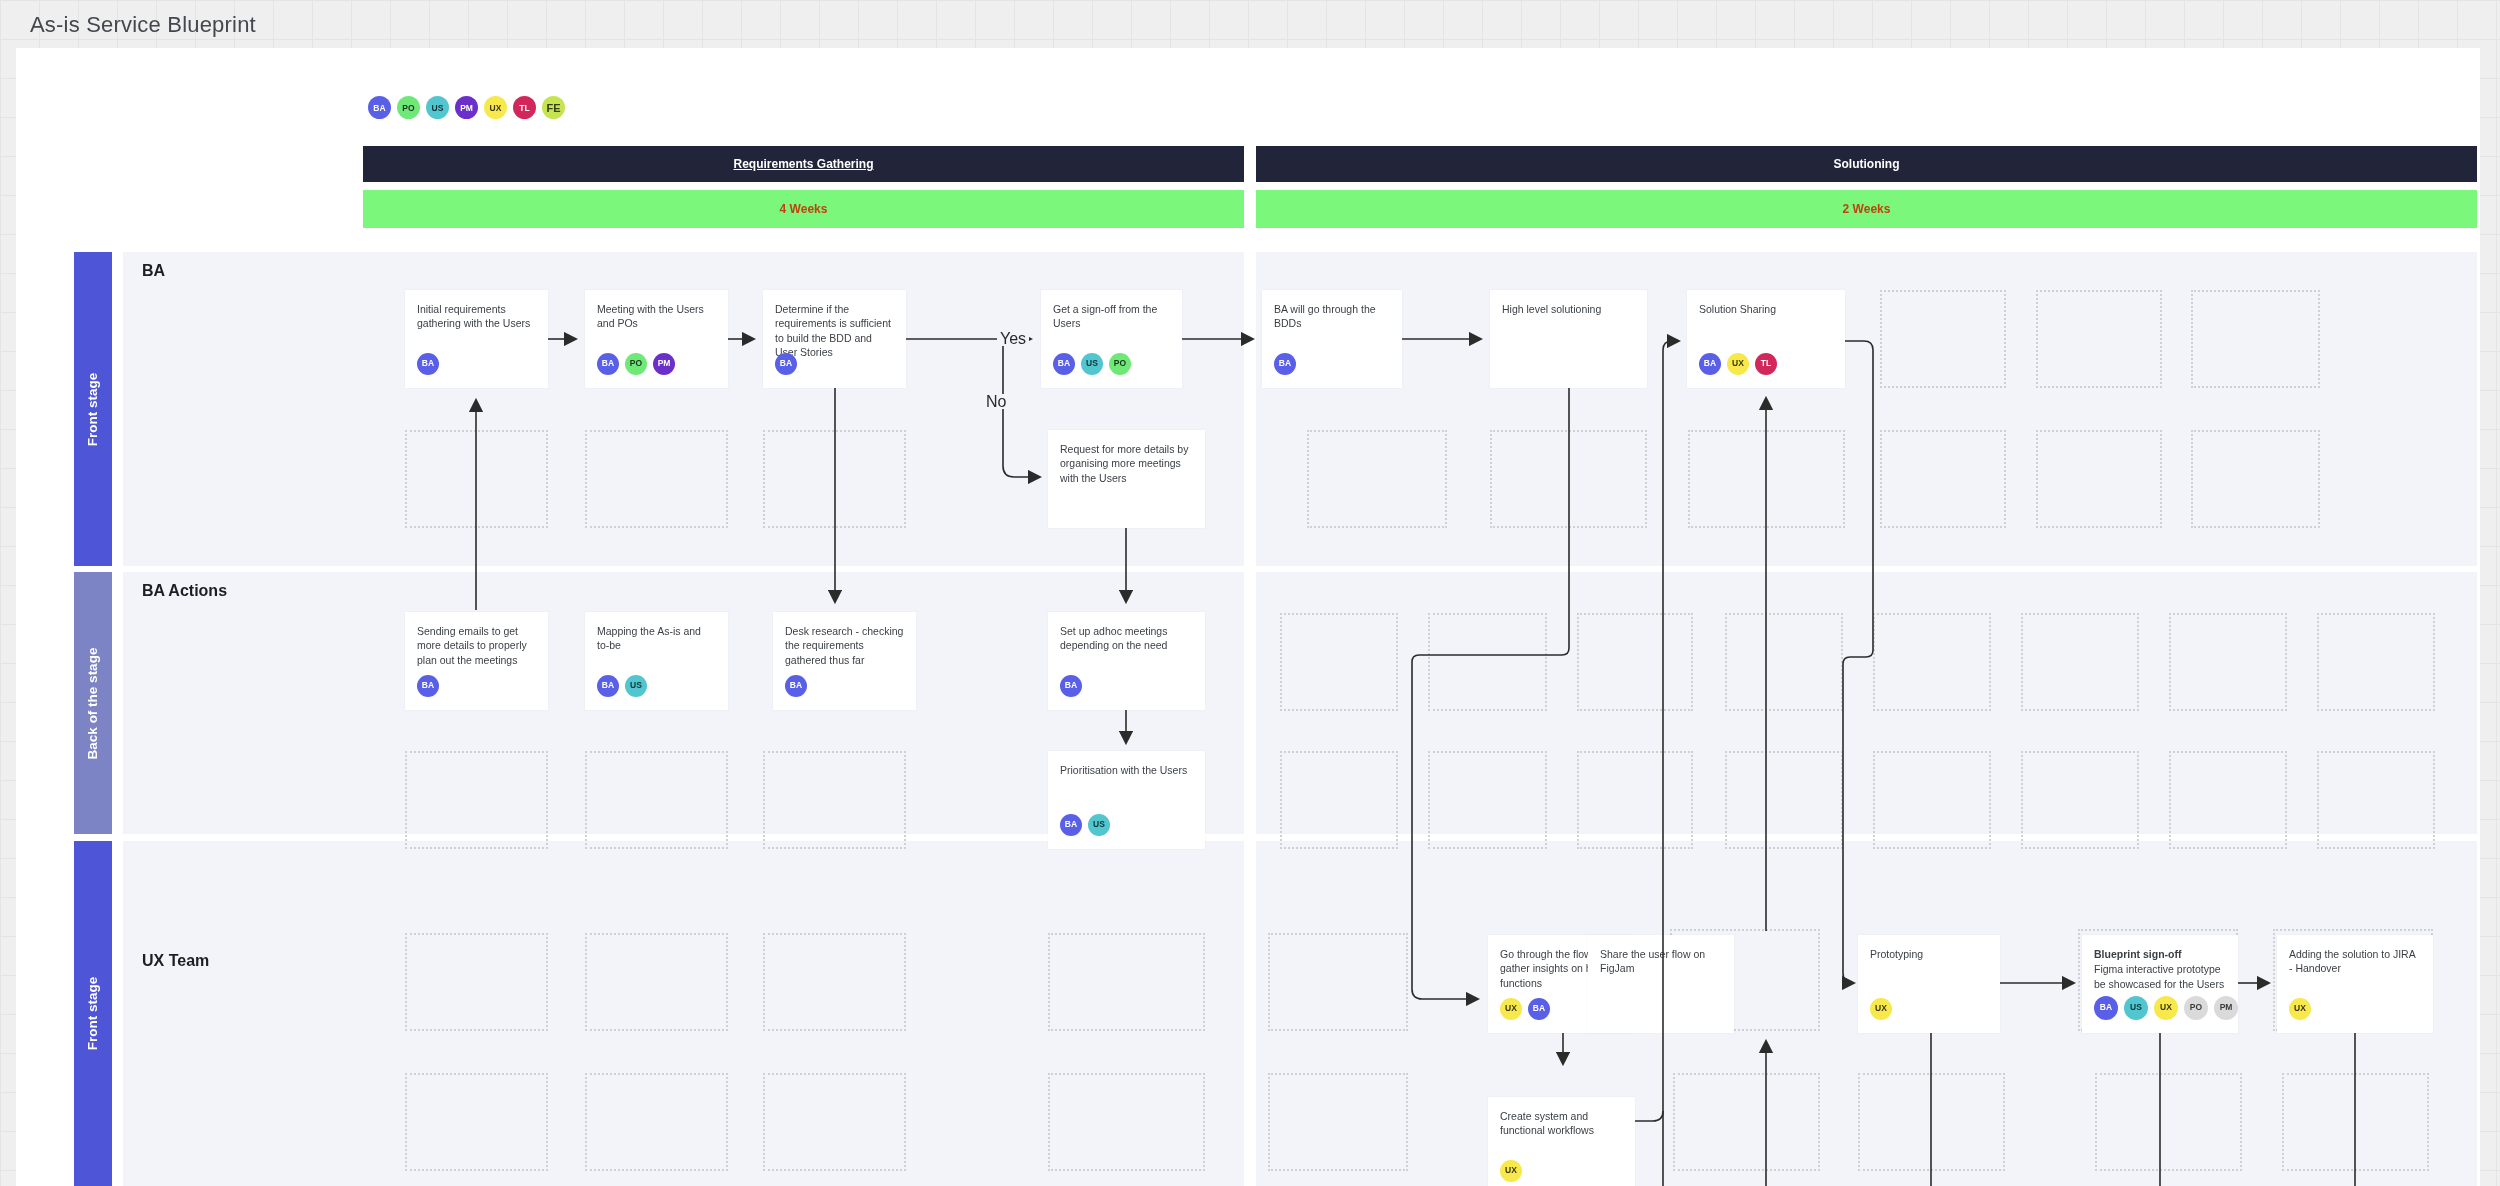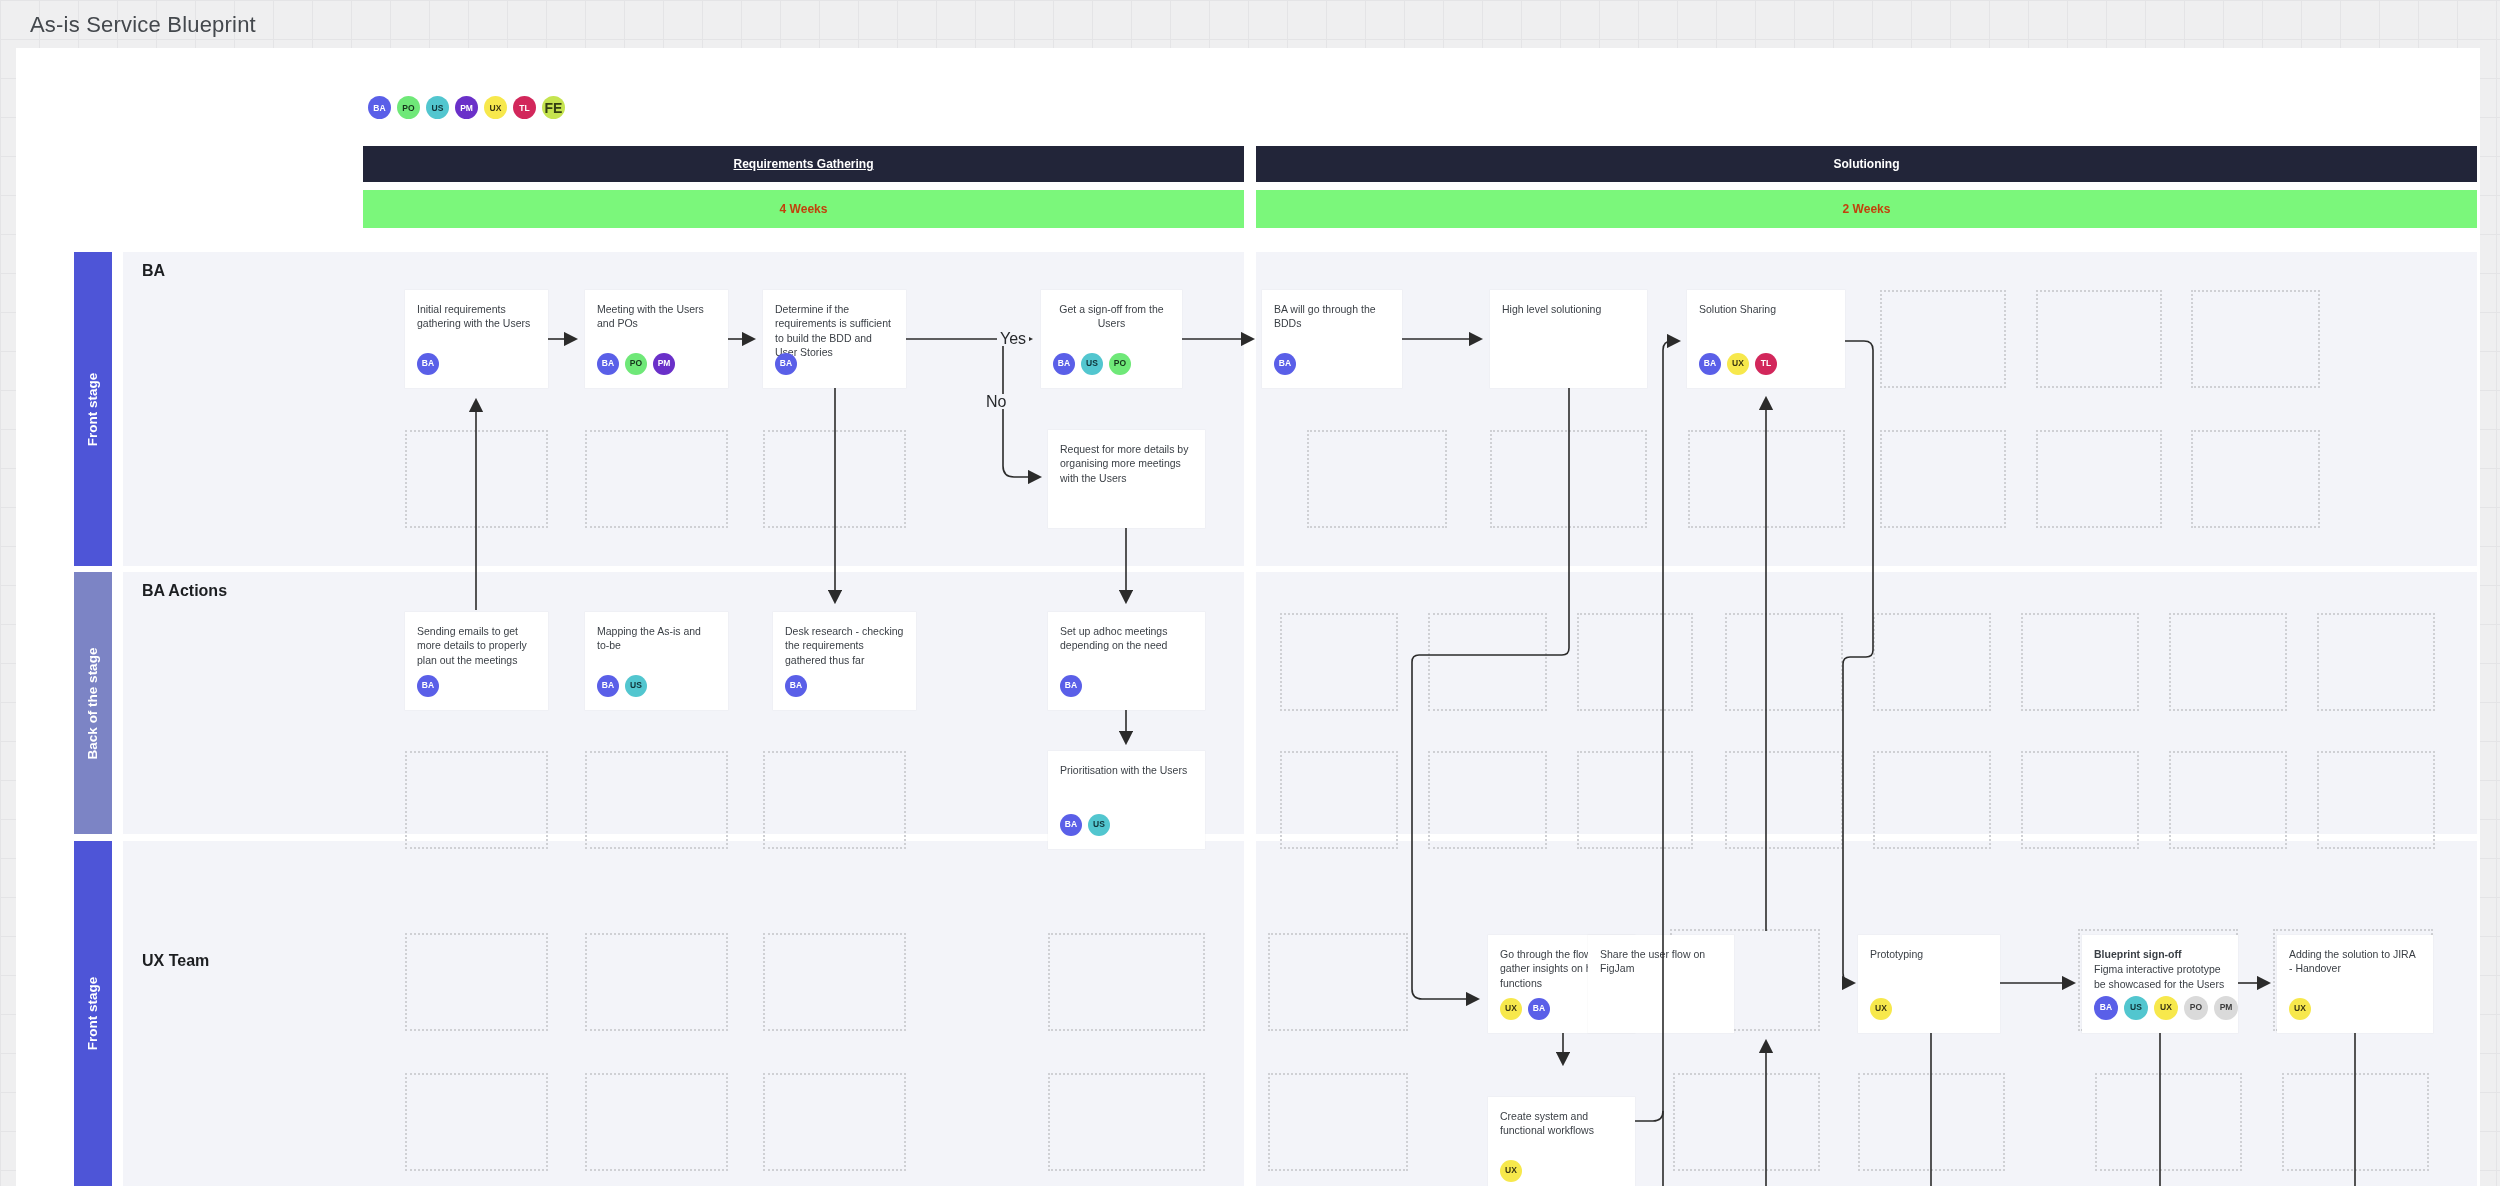--- a/index.html
+++ b/index.html
@@ -35,21 +35,21 @@
 <div id="page-title">As-is Service Blueprint</div>
 <div id="board"></div>
 <div id="legend"></div>
 <div id="layers">
     <div class="chip" style="left: 368px; top: 96px; width: 23px; height: 23px; position: absolute; background: rgb(90, 95, 232); color: rgb(255, 255, 255); font-size: 8.5px;">BA</div>
     <div class="chip" style="left: 397px; top: 96px; width: 23px; height: 23px; position: absolute; background: rgb(111, 232, 120); color: rgb(22, 53, 28); font-size: 8.5px;">PO</div>
     <div class="chip" style="left: 426px; top: 96px; width: 23px; height: 23px; position: absolute; background: rgb(82, 198, 207); color: rgb(16, 51, 56); font-size: 8.5px;">US</div>
     <div class="chip" style="left: 455px; top: 96px; width: 23px; height: 23px; position: absolute; background: rgb(106, 48, 201); color: rgb(255, 255, 255); font-size: 8.5px;">PM</div>
     <div class="chip" style="left: 484px; top: 96px; width: 23px; height: 23px; position: absolute; background: rgb(247, 232, 76); color: rgb(58, 53, 18); font-size: 8.5px;">UX</div>
     <div class="chip" style="left: 513px; top: 96px; width: 23px; height: 23px; position: absolute; background: rgb(210, 39, 91); color: rgb(255, 255, 255); font-size: 8.5px;">TL</div>
-    <div class="chip" style="left: 542px; top: 96px; width: 23px; height: 23px; position: absolute; background: rgb(197, 228, 79); color: rgb(51, 63, 18); font-size: 14px;">FE</div>
+    <div class="chip" style="left: 542px; top: 96px; width: 23px; height: 23px; position: absolute; background: rgb(197, 228, 79); color: rgb(51, 63, 18); font-size: 11px;">FE</div>
     <div class="phase-header" style="left: 363px; top: 146px; width: 881px; height: 36px; position: absolute; background: rgb(34, 37, 57); text-decoration: underline;">Requirements Gathering</div>
     <div class="phase-duration" style="left: 363px; top: 190px; width: 881px; height: 38px; position: absolute; background: rgb(123, 247, 123);">4 Weeks</div>
     <div class="phase-header" style="left: 1256px; top: 146px; width: 1221px; height: 36px; position: absolute; background: rgb(34, 37, 57);">Solutioning</div>
     <div class="phase-duration" style="left: 1256px; top: 190px; width: 1221px; height: 38px; position: absolute; background: rgb(123, 247, 123);">2 Weeks</div>
     <div class="band" style="left: 123px; top: 252px; width: 1121px; height: 314px; position: absolute;"></div>
     <div class="band" style="left: 1256px; top: 252px; width: 1221px; height: 314px; position: absolute;"></div>
     <div class="rail" style="top: 252px; height: 314px; position: absolute; background: rgb(78, 85, 215);">
       <span>Front stage</span>
     </div>
     <div class="row-label" style="top: 262px; position: absolute;">BA</div>
@@ -120,21 +120,21 @@
     <div class="card" style="left: 585px; top: 290px; width: 143px; height: 98px; position: absolute;">
       <div>Meeting with the Users and POs</div>
       <div class="chip" style="left: 12px; top: 63px; width: 22px; height: 22px; font-size: 8.5px; background: rgb(90, 95, 232); color: rgb(255, 255, 255);">BA</div>
       <div class="chip" style="left: 40px; top: 63px; width: 22px; height: 22px; font-size: 8.5px; background: rgb(111, 232, 120); color: rgb(22, 53, 28);">PO</div>
       <div class="chip" style="left: 68px; top: 63px; width: 22px; height: 22px; font-size: 8.5px; background: rgb(106, 48, 201); color: rgb(255, 255, 255);">PM</div>
     </div>
     <div class="card" style="left: 763px; top: 290px; width: 143px; height: 98px; position: absolute;">
       <div>Determine if the requirements is sufficient to build the BDD and User Stories</div>
       <div class="chip" style="left: 12px; top: 63px; width: 22px; height: 22px; font-size: 8.5px; background: rgb(90, 95, 232); color: rgb(255, 255, 255);">BA</div>
     </div>
-    <div class="card" style="left: 1041px; top: 290px; width: 141px; height: 98px; position: absolute; text-align: center;">
+    <div class="card" style="left: 1041px; top: 290px; width: 141px; height: 98px; position: absolute;">
       <div>Get a sign-off from the Users</div>
       <div class="chip" style="left: 12px; top: 63px; width: 22px; height: 22px; font-size: 8.5px; background: rgb(90, 95, 232); color: rgb(255, 255, 255);">BA</div>
       <div class="chip" style="left: 40px; top: 63px; width: 22px; height: 22px; font-size: 8.5px; background: rgb(82, 198, 207); color: rgb(16, 51, 56);">US</div>
       <div class="chip" style="left: 68px; top: 63px; width: 22px; height: 22px; font-size: 8.5px; background: rgb(111, 232, 120); color: rgb(22, 53, 28);">PO</div>
     </div>
     <div class="card" style="left: 1262px; top: 290px; width: 140px; height: 98px; position: absolute;">
       <div>BA will go through the BDDs</div>
       <div class="chip" style="left: 12px; top: 63px; width: 22px; height: 22px; font-size: 8.5px; background: rgb(90, 95, 232); color: rgb(255, 255, 255);">BA</div>
     </div>
     <div class="card" style="left: 1490px; top: 290px; width: 157px; height: 98px; position: absolute;">

